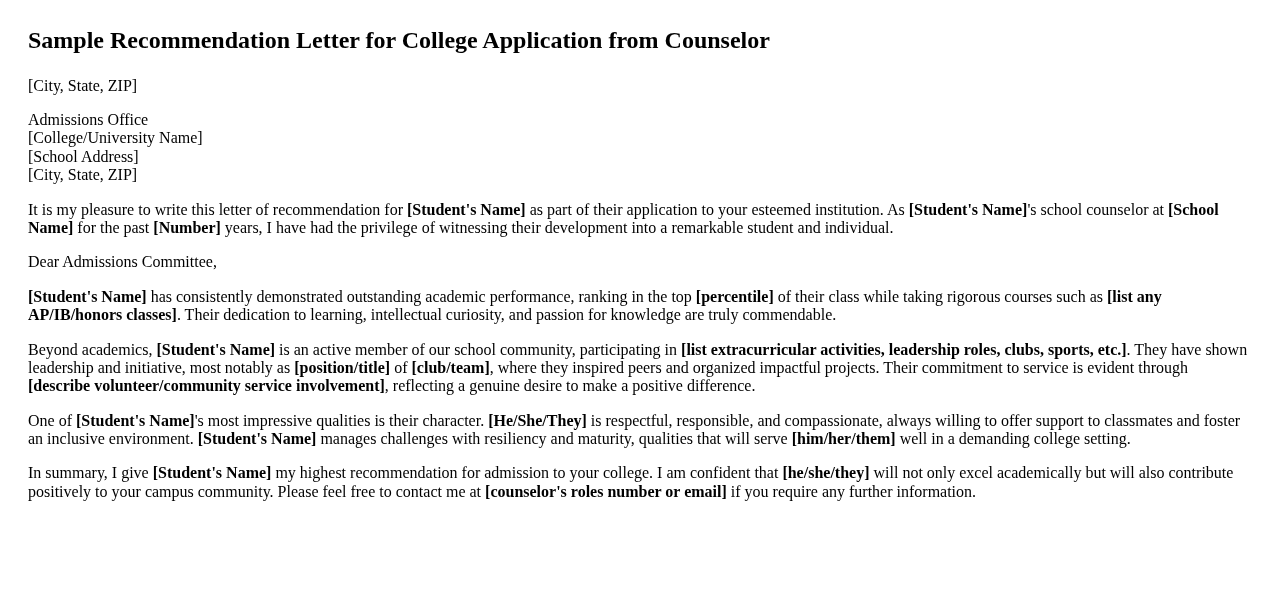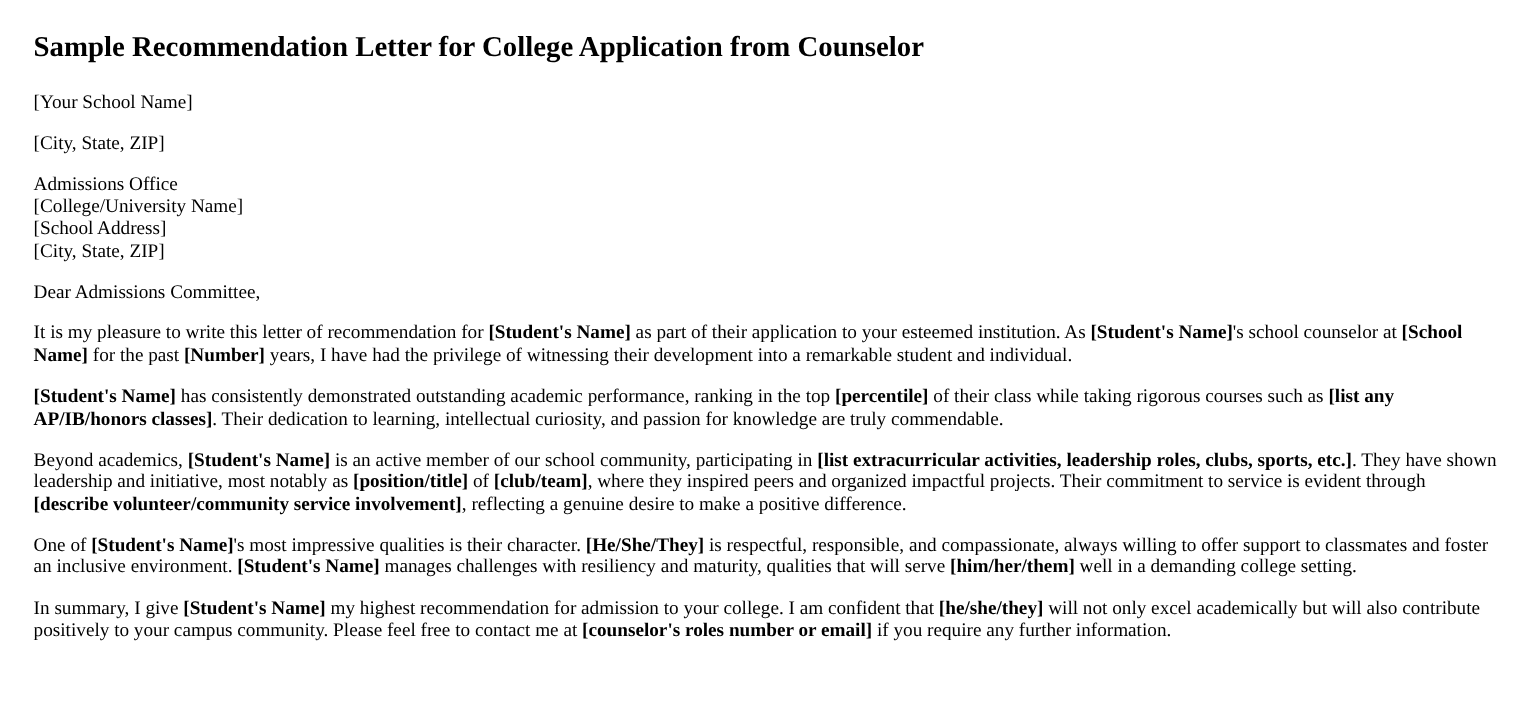--- a/index.html
+++ b/index.html
@@ -33,36 +33,35 @@
     font-weight: bold;
   }
 </style>
 </head>
 <body>
 
 <div class="page">
 
   <h1 class="letter-title">Sample Recommendation Letter for College Application from Counselor</h1>
 
-  <p>[Your School Name]</p>
 
 
   <p>[City, State, ZIP]</p>
 
 
   <p>
     <span>Admissions Office</span><br>
     <span>[College/University Name]</span><br>
     <span>[School Address]</span><br>
     <span>[City, State, ZIP]</span>
   </p>
 
+  <p>It is my pleasure to write this letter of recommendation for <strong>[Student's Name]</strong> as part of their application to your esteemed institution. As <strong>[Student's Name]</strong>'s school counselor at <strong>[School Name]</strong> for the past <strong>[Number]</strong> years, I have had the privilege of witnessing their development into a remarkable student and individual.</p>
+
   <p>Dear Admissions Committee,</p>
-
-  <p>It is my pleasure to write this letter of recommendation for <strong>[Student's Name]</strong> as part of their application to your esteemed institution. As <strong>[Student's Name]</strong>'s school counselor at <strong>[School Name]</strong> for the past <strong>[Number]</strong> years, I have had the privilege of witnessing their development into a remarkable student and individual.</p>
 
   <p><strong>[Student's Name]</strong> has consistently demonstrated outstanding academic performance, ranking in the top <strong>[percentile]</strong> of their class while taking rigorous courses such as <strong>[list any AP/IB/honors classes]</strong>. Their dedication to learning, intellectual curiosity, and passion for knowledge are truly commendable.</p>
 
   <p>Beyond academics, <strong>[Student's Name]</strong> is an active member of our school community, participating in <strong>[list extracurricular activities, leadership roles, clubs, sports, etc.]</strong>. They have shown leadership and initiative, most notably as <strong>[position/title]</strong> of <strong>[club/team]</strong>, where they inspired peers and organized impactful projects. Their commitment to service is evident through <strong>[describe volunteer/community service involvement]</strong>, reflecting a genuine desire to make a positive difference.</p>
 
   <p>One of <strong>[Student's Name]</strong>'s most impressive qualities is their character. <strong>[He/She/They]</strong> is respectful, responsible, and compassionate, always willing to offer support to classmates and foster an inclusive environment. <strong>[Student's Name]</strong> manages challenges with resiliency and maturity, qualities that will serve <strong>[him/her/them]</strong> well in a demanding college setting.</p>
 
   <p>In summary, I give <strong>[Student's Name]</strong> my highest recommendation for admission to your college. I am confident that <strong>[he/she/they]</strong> will not only excel academically but will also contribute positively to your campus community. Please feel free to contact me at <strong>[counselor's roles number or email]</strong> if you require any further information.</p>
 
 </div>

